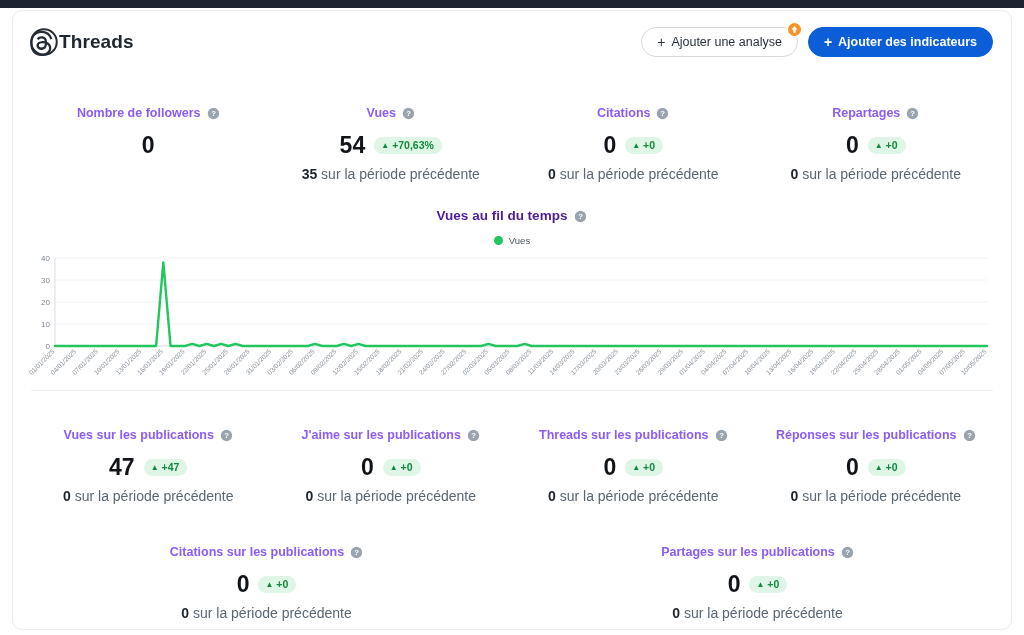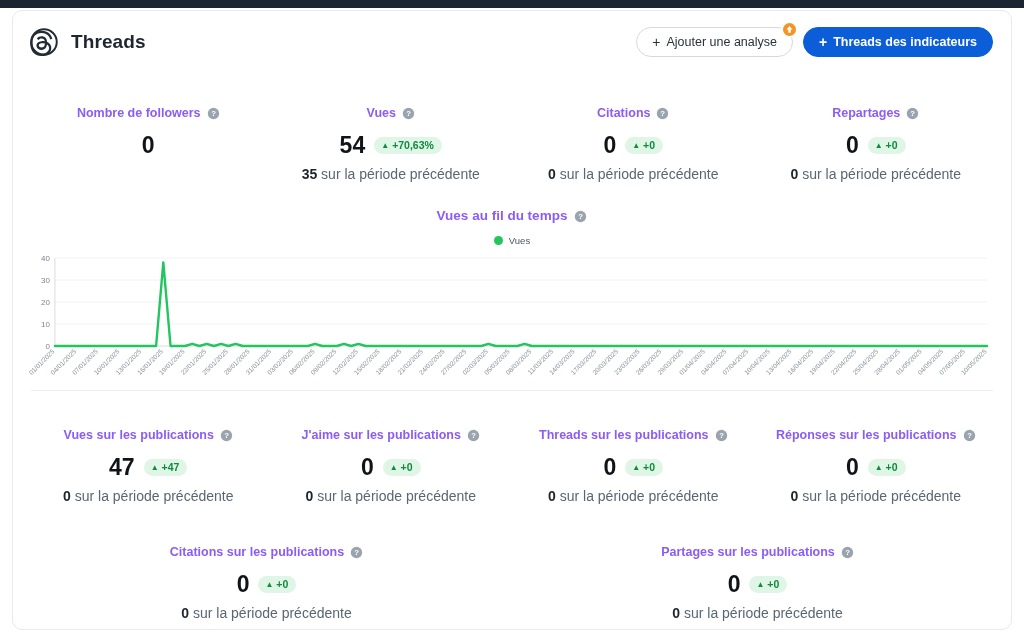--- a/index.html
+++ b/index.html
@@ -39,21 +39,20 @@
   
   .header {
     display: flex;
     align-items: center;
     height: 62px;
     padding: 0 18px 0 16px;
   }
   .brand {
     display: flex;
     align-items: center;
-    gap: 12px;
   }
   .brand-logo { width: 30px; height: 30px; display: block; }
   .brand-title {
     font-size: 19px;
     font-weight: bold;
     color: #1e2630;
     letter-spacing: .1px;
   }
   .header-actions {
     margin-left: auto;
@@ -162,21 +161,21 @@
 
   
   .chart-block {
     margin-top: 26px;
     padding: 0 14px;
   }
   .chart-title {
     text-align: center;
     font-size: 13.5px;
     font-weight: bold;
-    color: #8b5cf6;
+    color: #4c1d95;
     display: flex;
     align-items: center;
     justify-content: center;
     gap: 7px;
   }
   .chart-legend {
     margin-top: 12px;
     display: flex;
     align-items: center;
     justify-content: center;
@@ -231,21 +230,21 @@
         <span>Ajouter une analyse</span>
         <span class="badge-new">
           <svg width="9" height="9" viewBox="0 0 10 10" aria-hidden="true">
             <path d="M5 1.2 L8.3 5 H6.4 V8.6 H3.6 V5 H1.7 Z" fill="#ffffff"></path>
           </svg>
         </span>
       </button>
 
       <button class="btn btn-primary">
         <span class="plus">+</span>
-        <span>Threads des indicateurs</span>
+        <span>Ajouter des indicateurs</span>
       </button>
     </div>
   </div>
 
   <div class="metrics-row cols-4 row-gap-1">
 
     <div class="metric">
       <div class="metric-label">
         <span>Nombre de followers</span>
         <span>

